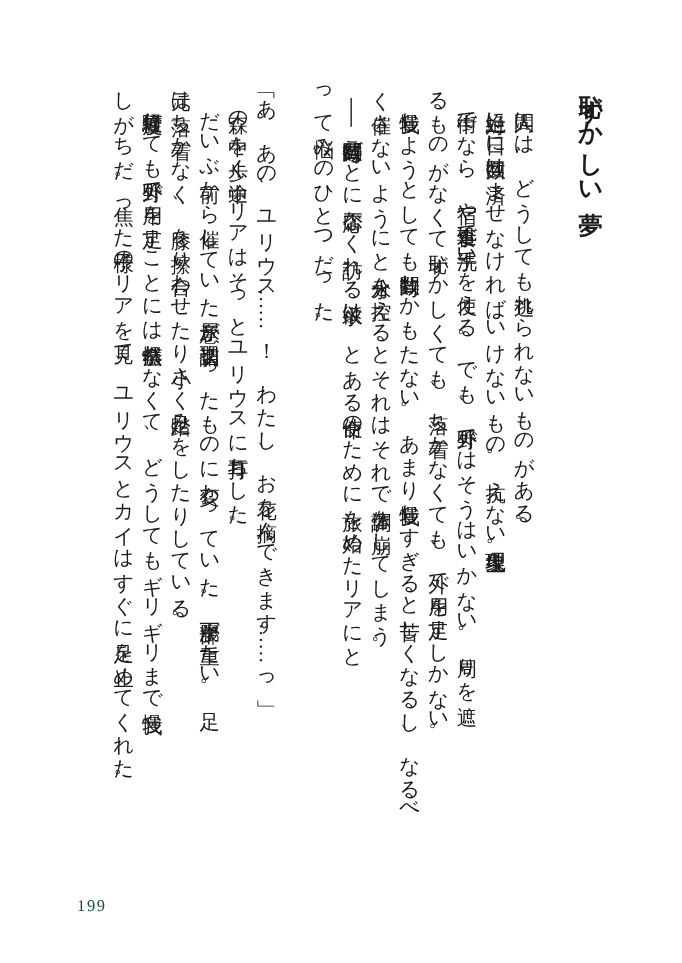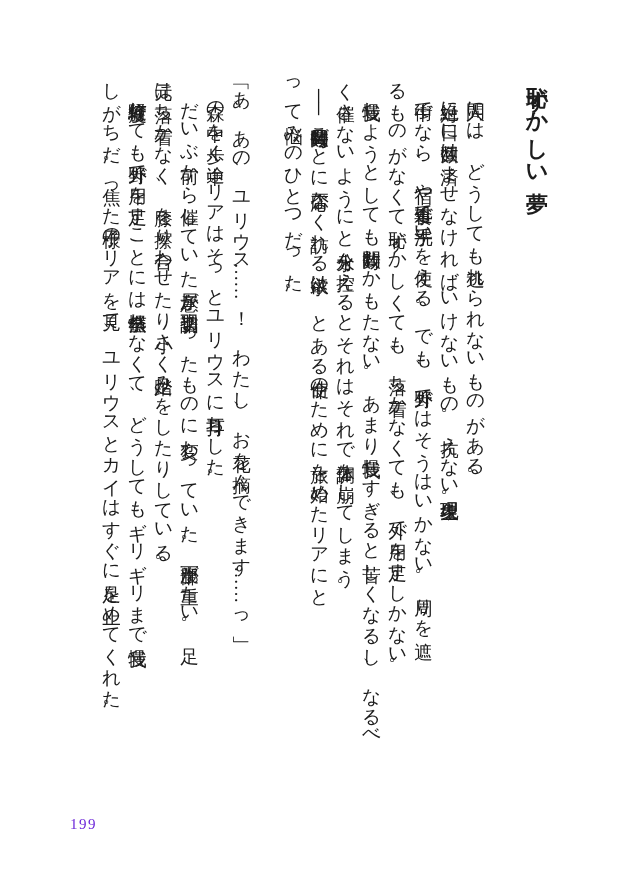--- a/index.html
+++ b/index.html
@@ -49,21 +49,21 @@
   .gap-before {
     margin-right: 26px;
   }
   .page-number {
     position: absolute;
     left: 70px;
     top: 816px;
     font-family: "Liberation Serif", "DejaVu Serif", serif;
     font-size: 15px;
     letter-spacing: 1.5px;
-    color: #6d28d9;
+    color: #14532d;
   }
 </style>
 </head>
 <body>
 
 <div class="page">
 
   <div class="text-block">
 
     <h1 class="chapter-title">恥ずかしい夢</h1>

